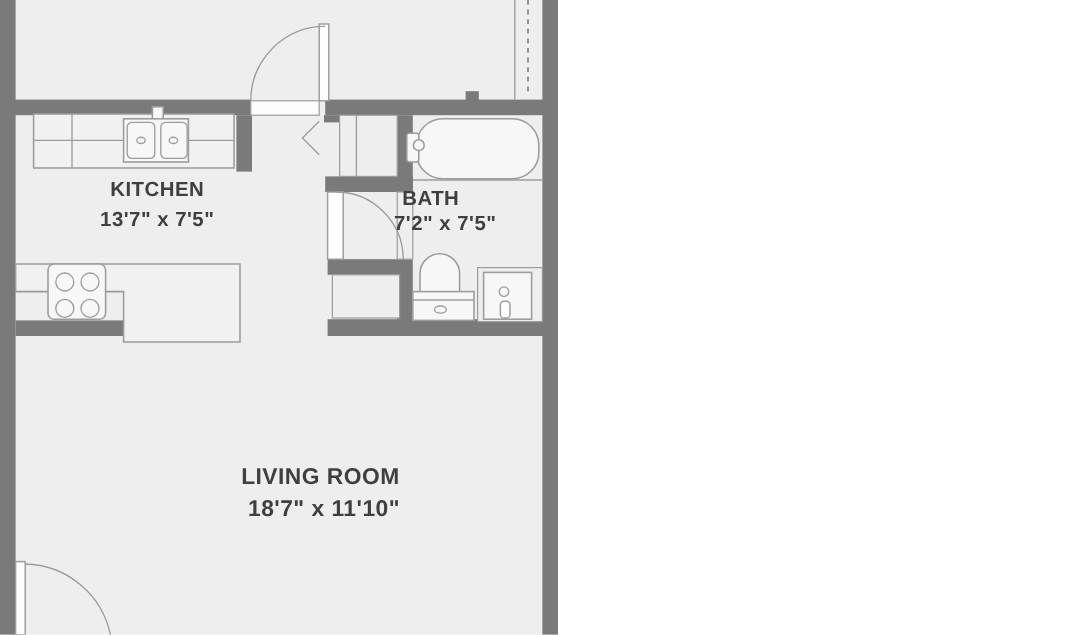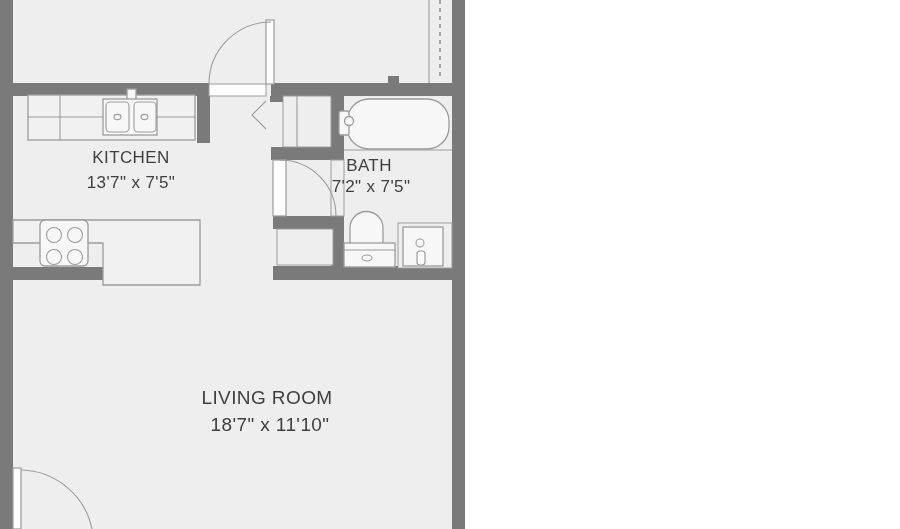--- a/index.html
+++ b/index.html
@@ -13,21 +13,21 @@
   .wall{fill:var(--wall); stroke:none;}
   .floorfill{fill:var(--floor); stroke:none;}
   .thin{stroke:var(--line); stroke-width:1.1; fill:none;}
   .fixture{fill:var(--fixture); stroke:var(--line); stroke-width:1.3;}
   .counter{fill:#f1f1f2; stroke:var(--line); stroke-width:1.3;}
   .leaf{fill:var(--door); stroke:var(--line); stroke-width:1.2;}
   .opening{fill:var(--door); stroke:var(--line); stroke-width:1;}
   .gapfill{fill:var(--floor); stroke:var(--line); stroke-width:1;}
   .dashed{stroke:#8f8f8f; stroke-width:1.6; stroke-dasharray:4 4; fill:none;}
   .label{position:absolute; transform:translate(-50%,-50%); color:var(--text);
-         font-weight:400; letter-spacing:0.4px; white-space:nowrap; text-align:right;}
+         font-weight:700; letter-spacing:0.4px; white-space:nowrap; text-align:right;}
   .lbl-room{font-size:17px;}
   .lbl-dims{font-size:17px;}
   .lbl-big{font-size:19px;margin-left:34px;}
 </style>
 </head>
 <body>
 
 <div class="canvas">
   <svg width="900" height="529" viewBox="0 0 900 529">
 
@@ -115,18 +115,18 @@
 
     <g>
       <rect class="leaf" x="13" y="468" width="8" height="61"></rect>
       <path class="thin" d="M 21 470 A 74 74 0 0 1 92 529"></path>
     </g>
   </svg>
 
   <div class="label lbl-room" style="left:131px; top:158px;">KITCHEN</div>
   <div class="label lbl-dims" style="left:131px; top:183px;">13'7" x 7'5"</div>
 
-  <div class="label lbl-room" style="left:369px; top:166px;">BATH</div>
+  <div class="label lbl-room" style="left:359px; top:166px;">BATH</div>
   <div class="label lbl-dims" style="left:371px; top:187px;">7'2" x 7'5"</div>
 
   <div class="label lbl-big" style="left:233px; top:398px;">LIVING ROOM</div>
   <div class="label lbl-big" style="left:236px; top:425px;">18'7" x 11'10"</div>
 </div>
 
 </body></html>

